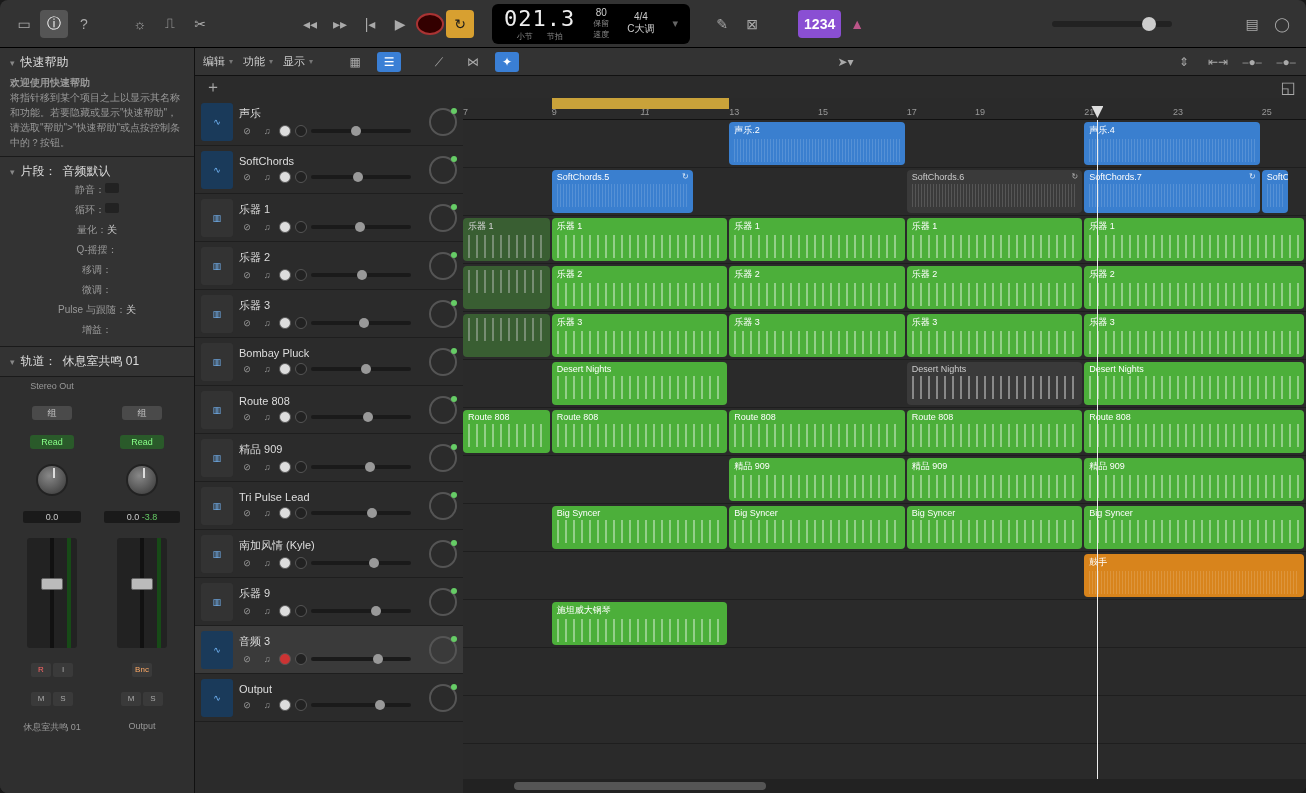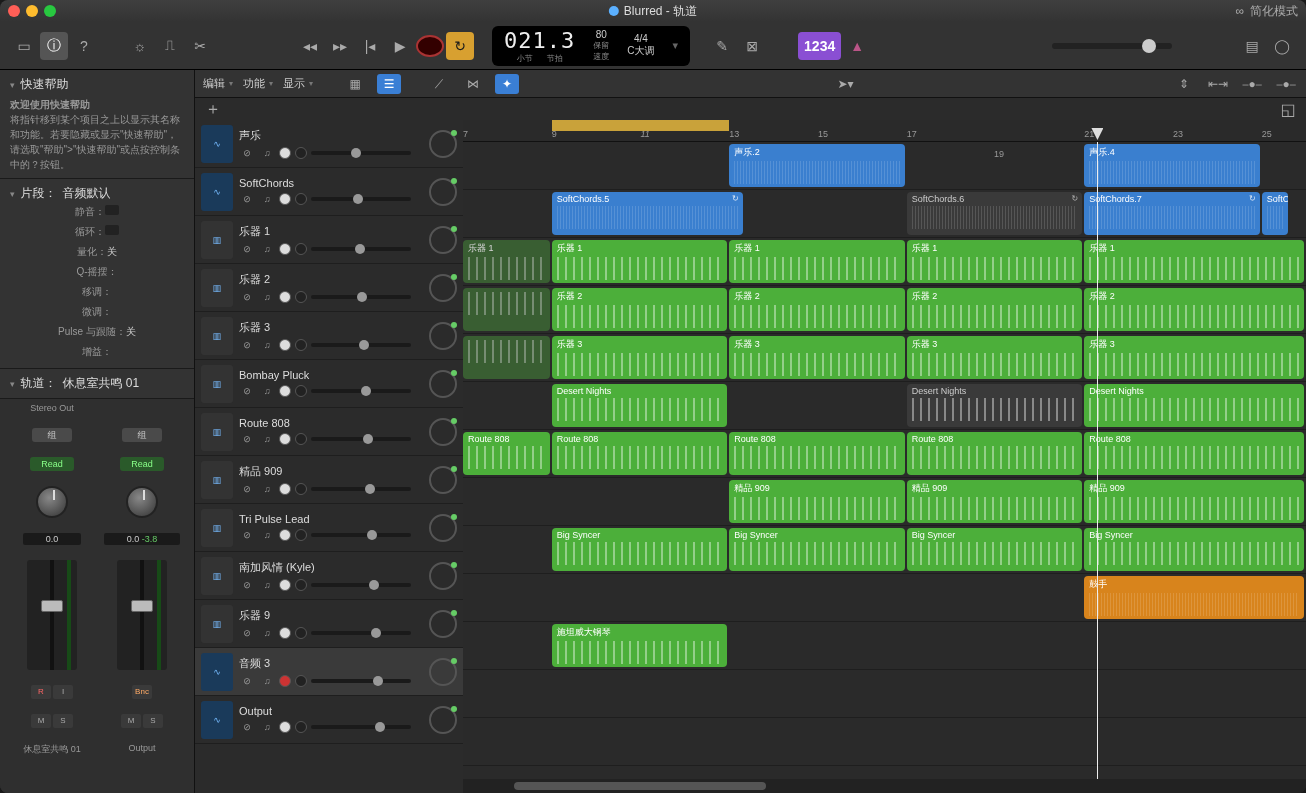--- a/index.html
+++ b/index.html
@@ -112,32 +112,20 @@
 .rg .loop{position:absolute;top:2px;right:4px;font-size:8px;opacity:.8}
 
 .hscroll{height:14px;background:#222;position:relative}
 .hscroll .thumb{position:absolute;height:8px;top:3px;background:#555;border-radius:4px}
 </style>
 </head>
 <body>
 
 <div class="window">
 
-  <div class="titlebar">
-    <div class="tl-dots">
-      <div class="tl-dot tl-red"></div>
-      <div class="tl-dot tl-yel"></div>
-      <div class="tl-dot tl-grn"></div>
-    </div>
-    <div class="tl-title">Blurred - 轨道</div>
-    <div class="tl-right">
-      <span>∞</span>
-      <span>简化模式</span>
-    </div>
-  </div>
 
   <div class="toolbar">
     <div class="tb-grp">
       <div class="tb-btn">▭</div>
       <div class="tb-btn active">ⓘ</div>
       <div class="tb-btn">?</div>
     </div>
     <div style="width:12px"></div>
     <div class="tb-grp">
       <div class="tb-btn">☼</div>
@@ -530,35 +518,35 @@
           </div>
 
         <div class="timeline">
           <div class="ruler" id="ruler">
               <span class="num" style="left: 0px;">7</span>
               <span class="num" style="left: 88.7368px;">9</span>
               <span class="num" style="left: 177.474px; font-style: italic;">11</span>
               <span class="num" style="left: 266.211px;">13</span>
               <span class="num" style="left: 354.947px;">15</span>
               <span class="num" style="left: 443.684px;">17</span>
-              <span class="num" style="left: 531px; margin-top: 20px;">19</span>
+              <span class="num" style="left: 512px;">19</span>
               <span class="num" style="left: 621.158px;">21</span>
               <span class="num" style="left: 709.895px;">23</span>
               <span class="num" style="left: 798.632px;">25</span>
               <div class="cycle" style="left: 88.7368px; width: 177.474px;"></div>
               <div class="playhead-mark" style="left: 628.468px;"></div>
             </div>
           <div class="regions" id="regions">
               <div class="playhead" style="left: 634.468px;"></div>
               <div class="rg-row">
                 <div class="rg blue" style="left: 266.211px; width: 175.474px;"><span>声乐.2</span><div class="wav"></div></div>
                 <div class="rg blue" style="left: 621.158px; width: 175.474px;"><span>声乐.4</span><div class="wav"></div></div>
               </div>
               <div class="rg-row">
-                <div class="rg blue" style="left: 88.7368px; width: 191px;"><span>SoftChords.5</span><span class="loop">↻</span><div class="wav"></div></div>
+                <div class="rg blue" style="left: 88.7368px; width: 141px;"><span>SoftChords.5</span><span class="loop">↻</span><div class="wav"></div></div>
                 <div class="rg dark" style="left: 443.684px; width: 175.474px;"><span>SoftChords.6</span><span class="loop">↻</span><div class="wav"></div></div>
                 <div class="rg blue" style="left: 621.158px; width: 175.474px;"><span>SoftChords.7</span><span class="loop">↻</span><div class="wav"></div></div>
                 <div class="rg blue" style="left: 798.632px; width: 26px;"><span>SoftC</span><div class="wav"></div></div>
               </div>
               <div class="rg-row">
                 <div class="rg green dim" style="left: 0px; width: 86.7368px;"><span>乐器 1</span><div class="midi"></div></div>
                 <div class="rg green" style="left: 88.7368px; width: 175.474px;"><span>乐器 1</span><div class="midi"></div></div>
                 <div class="rg green" style="left: 266.211px; width: 175.474px;"><span>乐器 1</span><div class="midi"></div></div>
                 <div class="rg green" style="left: 443.684px; width: 175.474px;"><span>乐器 1</span><div class="midi"></div></div>
                 <div class="rg green" style="left: 621.158px; width: 219.842px;"><span>乐器 1</span><div class="midi"></div></div>

